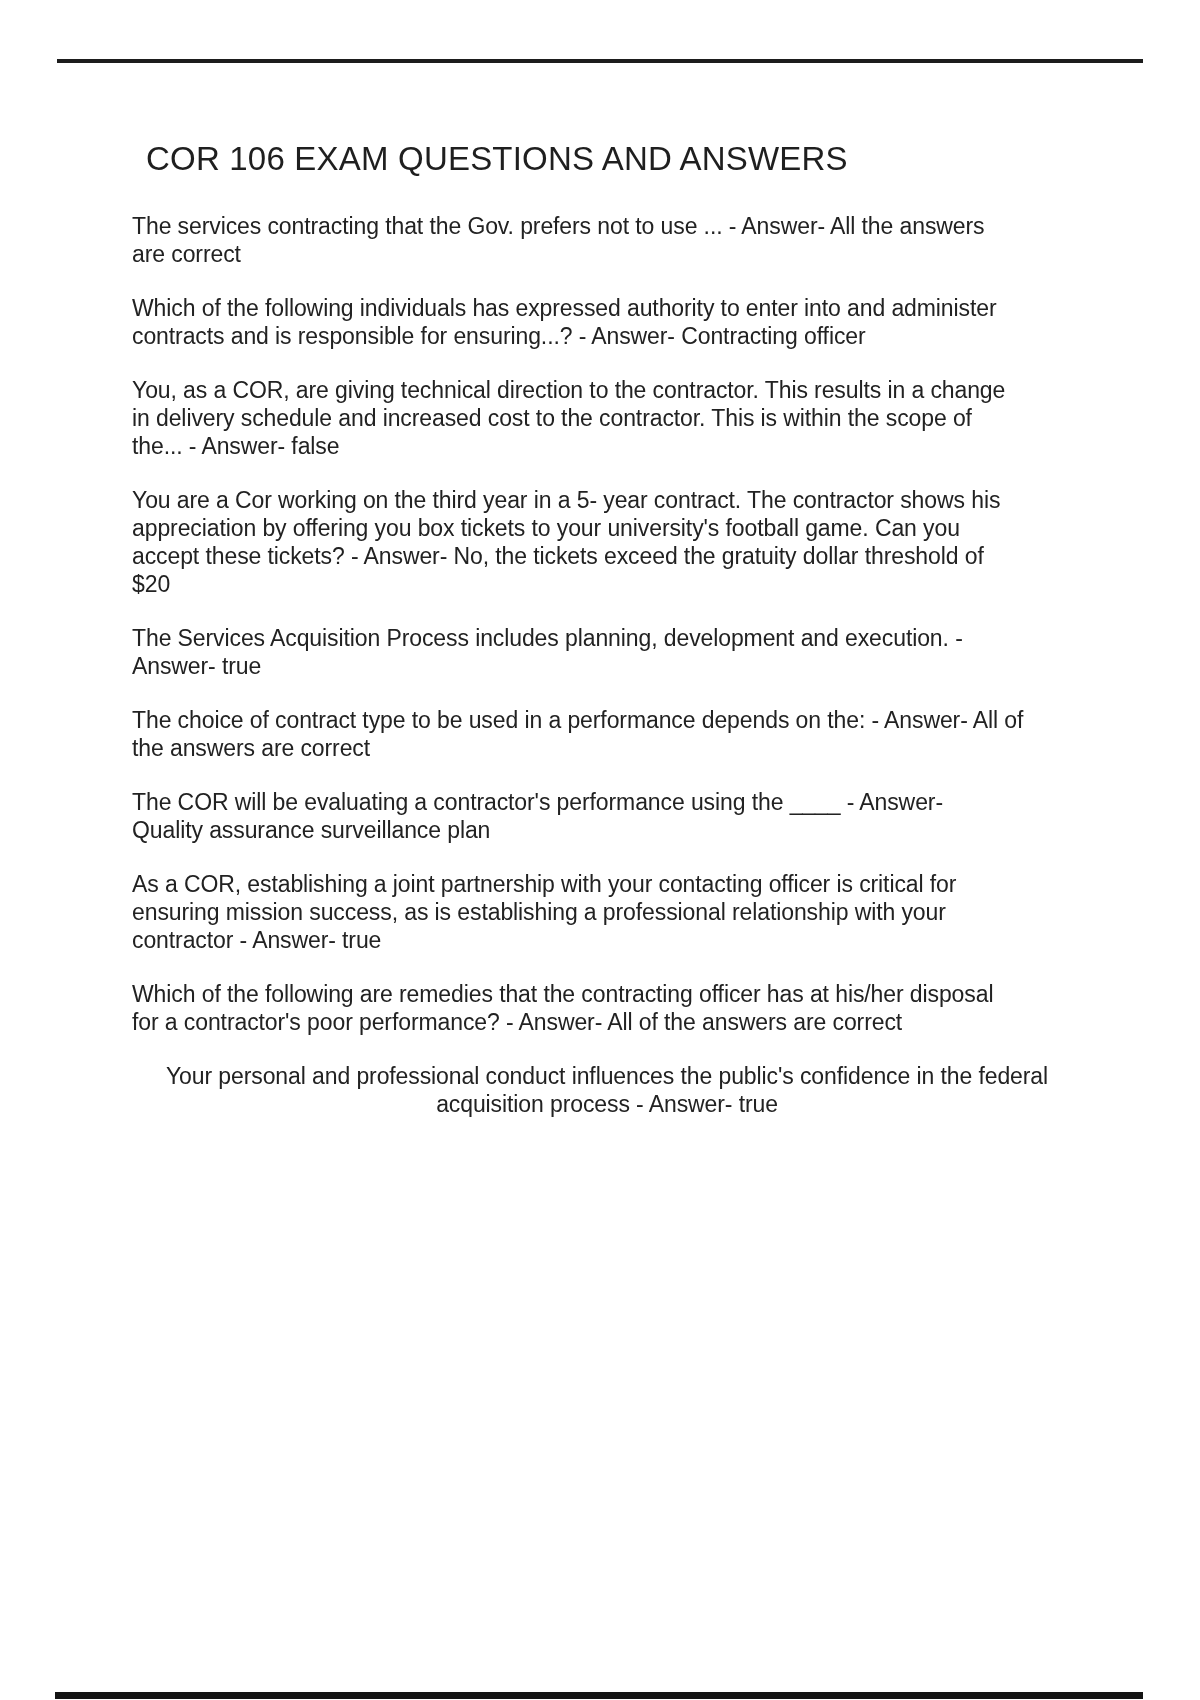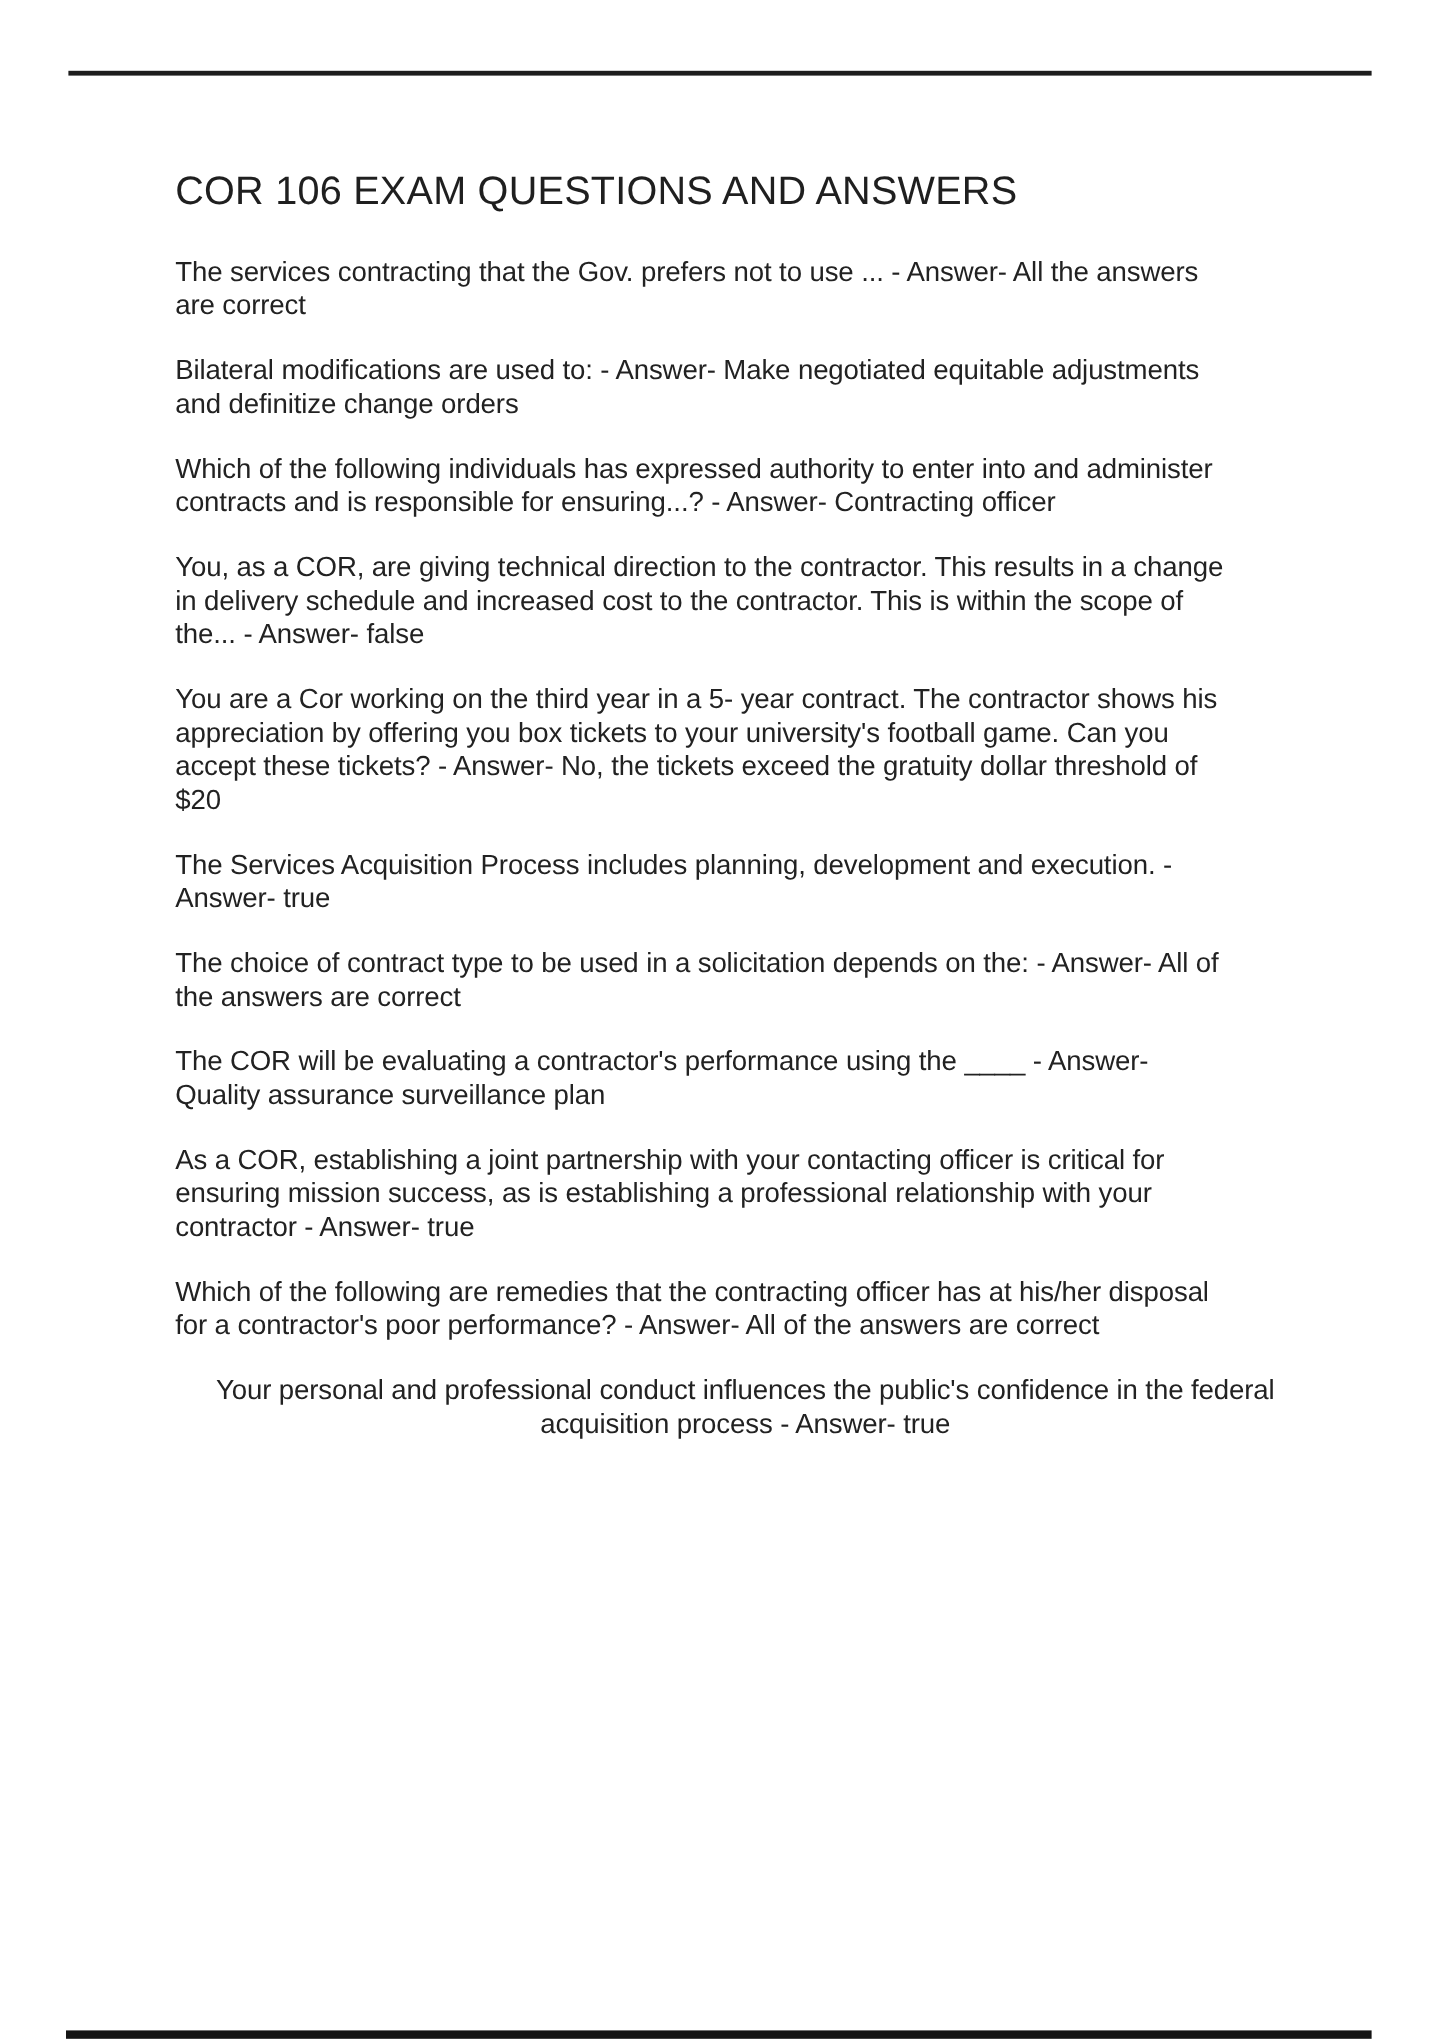--- a/index.html
+++ b/index.html
@@ -43,21 +43,21 @@
     font-size: 33px;
     font-weight: 400;
     line-height: 40px;
     color: #1f1f1f;
     letter-spacing: 0.2px;
     white-space: nowrap;
     text-align: right;
   }
   .paragraphs {
     position: absolute;
-    left: 146px;
+    left: 132px;
     top: 212px;
     width: 950px;
   }
   .para {
     margin: 0 0 26px 0;
     font-size: 23px;
     font-weight: 400;
     line-height: 28px;
     color: #222222;
     letter-spacing: -0.1px;
@@ -72,34 +72,32 @@
 <body>
 
 <div class="page">
   <div class="top-rule"></div>
 
   <h1 class="doc-title">COR 106 EXAM QUESTIONS AND ANSWERS</h1>
 
   <div class="paragraphs" id="paragraphs">
       <p class="para">The services contracting that the Gov. prefers not to use ... - Answer- All the answers
 are correct</p>
-      <p class="para">Bilateral modifications are used to: - Answer- Make negotiated equitable adjustments
-and definitize change orders</p>
       <p class="para">Which of the following individuals has expressed authority to enter into and administer
 contracts and is responsible for ensuring...? - Answer- Contracting officer</p>
       <p class="para">You, as a COR, are giving technical direction to the contractor. This results in a change
 in delivery schedule and increased cost to the contractor. This is within the scope of
 the... - Answer- false</p>
       <p class="para">You are a Cor working on the third year in a 5- year contract. The contractor shows his
 appreciation by offering you box tickets to your university's football game. Can you
 accept these tickets? - Answer- No, the tickets exceed the gratuity dollar threshold of
 $20</p>
       <p class="para">The Services Acquisition Process includes planning, development and execution. -
 Answer- true</p>
-      <p class="para">The choice of contract type to be used in a solicitation depends on the: - Answer- All of
+      <p class="para">The choice of contract type to be used in a performance depends on the: - Answer- All of
 the answers are correct</p>
       <p class="para">The COR will be evaluating a contractor's performance using the ____ - Answer-
 Quality assurance surveillance plan</p>
       <p class="para">As a COR, establishing a joint partnership with your contacting officer is critical for
 ensuring mission success, as is establishing a professional relationship with your
 contractor - Answer- true</p>
       <p class="para">Which of the following are remedies that the contracting officer has at his/her disposal
 for a contractor's poor performance? - Answer- All of the answers are correct</p>
       <p class="para">Your personal and professional conduct influences the public's confidence in the federal
 acquisition process - Answer- true</p>

